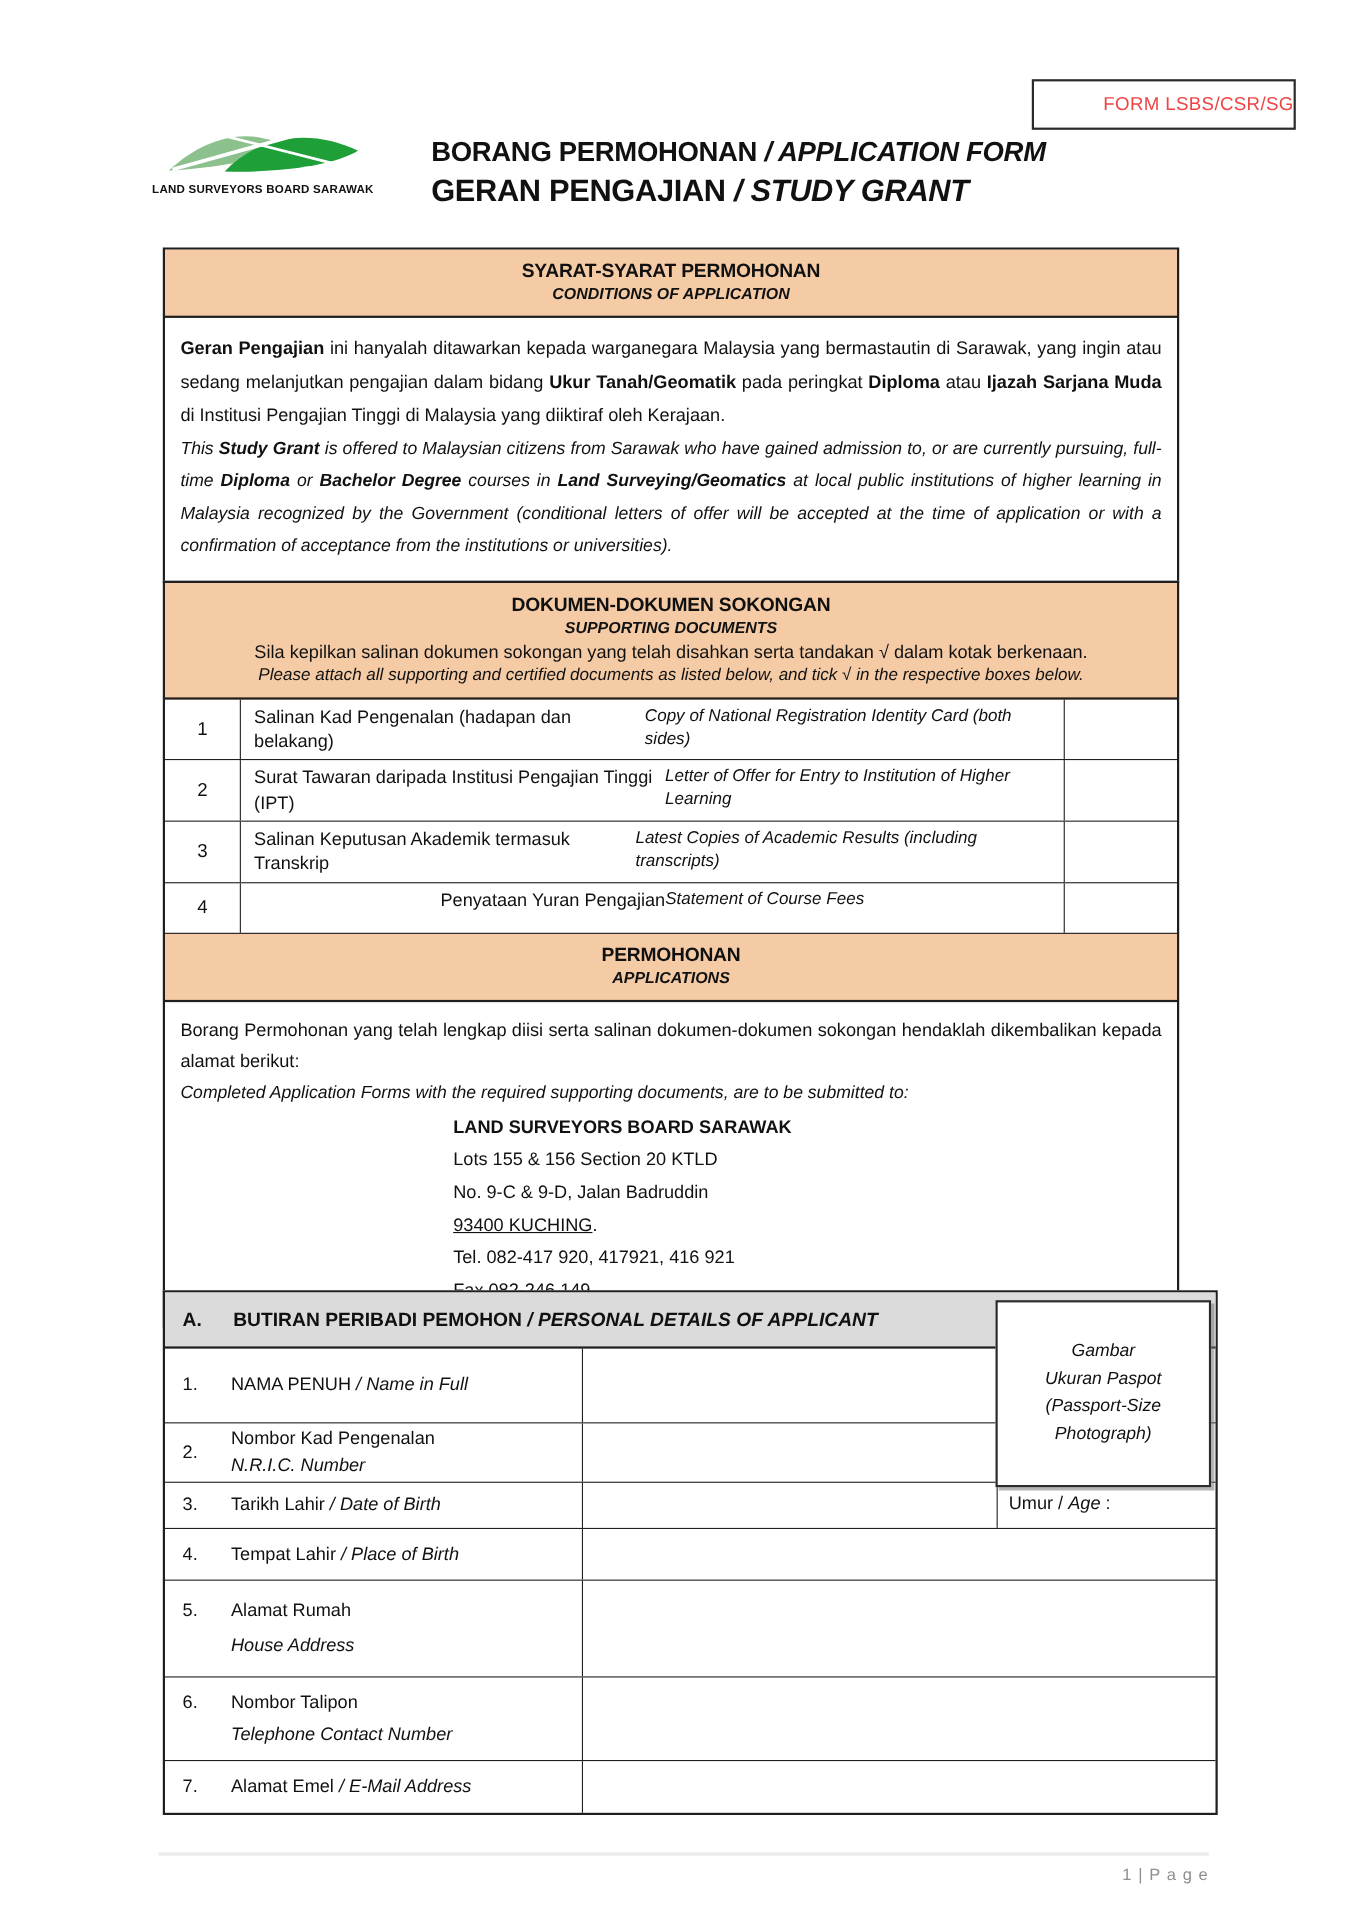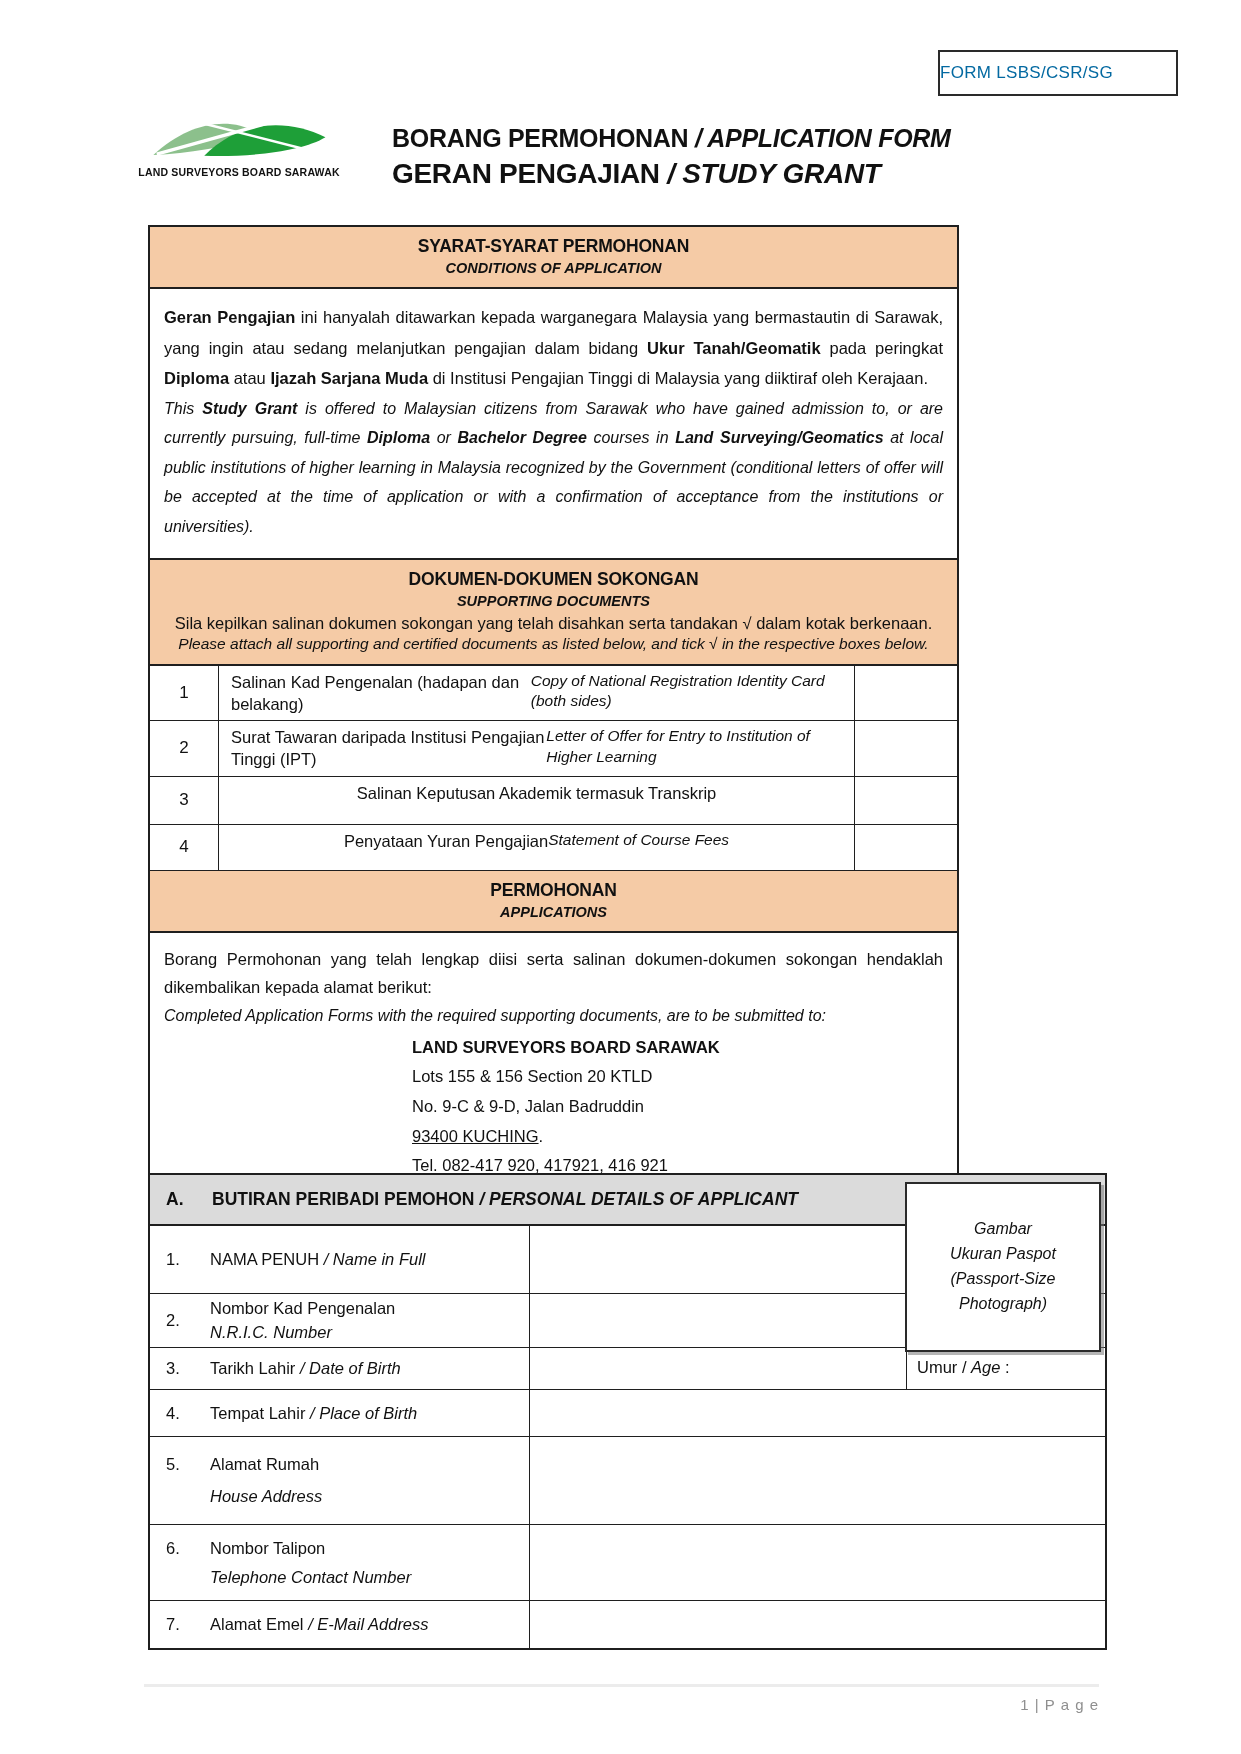--- a/index.html
+++ b/index.html
@@ -3,34 +3,34 @@
 <meta charset="utf-8">
 <style>
   html,body{margin:0;padding:0;background:#9a9a9a;}
   .page{
     position:relative;width:1241px;height:1754px;background:#ffffff;
     margin:0 auto;font-family:"Liberation Sans",sans-serif;color:#111;
     overflow:hidden;
   }
   
   .form-tag{
-    position:absolute;left:938px;top:50px;width:236px;height:42px;
-    border:2px solid #2a2a2a;display:flex;align-items:center;justify-content:flex-start;
-    font-size:17px;color:#0369a1;letter-spacing:.3px;
+    position:absolute;left:938px;top:72px;width:236px;height:42px;
+    border:2px solid #2a2a2a;display:flex;align-items:center;justify-content:flex-end;
+    font-size:17px;color:#ef4444;letter-spacing:.3px;
   }
   
   .doc-header{position:absolute;left:150px;top:112px;display:flex;align-items:flex-start;}
   .logo{width:178px;display:flex;flex-direction:column;align-items:center;}
   .logo svg{display:block;}
   .logo-caption{font-size:10.5px;font-weight:bold;letter-spacing:.2px;margin-top:2px;white-space:nowrap;}
   .titles{margin-left:64px;padding-top:10px;}
   .title-line1{font-size:25px;line-height:1.35;letter-spacing:-.3px;}
   .title-line2{font-size:28px;line-height:1.3;letter-spacing:-.3px;}
   
-  .stack{position:absolute;left:148px;top:225px;width:811px;}
+  .stack{position:absolute;left:148px;top:225px;width:924px;}
   .block{border:2px solid #1f1f1f;background:#fff;}
   .block + .block{margin-top:-2px;}
   .band{background:#F5CBA6;text-align:center;padding:9px 10px 11px;border-bottom:2px solid #1f1f1f;}
   .band-title{font-weight:bold;font-size:17.5px;letter-spacing:-.2px;}
   .band-sub{font-weight:bold;font-style:italic;font-size:14.5px;margin-top:3px;}
   .band-note{font-size:16.5px;margin-top:5px;}
   .band-note-en{font-size:15.5px;font-style:italic;margin-top:2px;}
   .cond-body{padding:13px 14px 16px;}
   .para-my{font-size:16.5px;line-height:1.85;text-align:justify;}
   .para-en{font-size:16px;line-height:1.85;text-align:justify;font-style:italic;margin-top:10px;}
@@ -143,20 +143,21 @@
           <div class="doc-my">Surat Tawaran daripada Institusi Pengajian Tinggi (IPT)</div>
           <div class="doc-en">Letter of Offer for Entry to Institution of Higher Learning</div>
         </div>
         <div class="doc-check"></div>
       </div>
 
       <div class="doc-row h47">
         <div class="doc-num">3</div>
         <div class="doc-desc">
           <div class="doc-my">Salinan Keputusan Akademik termasuk Transkrip</div>
+          <div class="doc-en">Latest Copies of Academic Results (including transcripts)</div>
         </div>
         <div class="doc-check"></div>
       </div>
 
       <div class="doc-row h45">
         <div class="doc-num">4</div>
         <div class="doc-desc">
           <div class="doc-my">Penyataan Yuran Pengajian</div>
           <div class="doc-en">Statement of Course Fees</div>
         </div>

